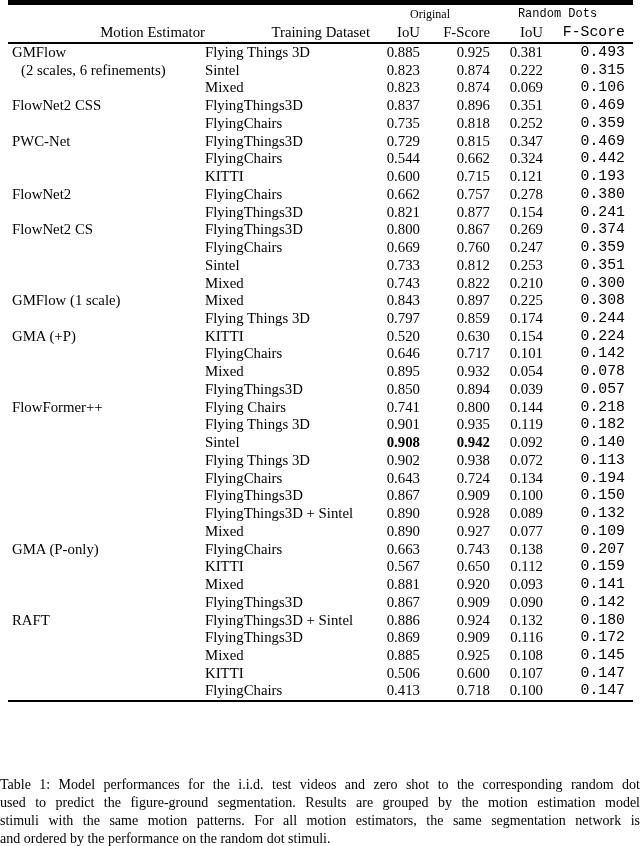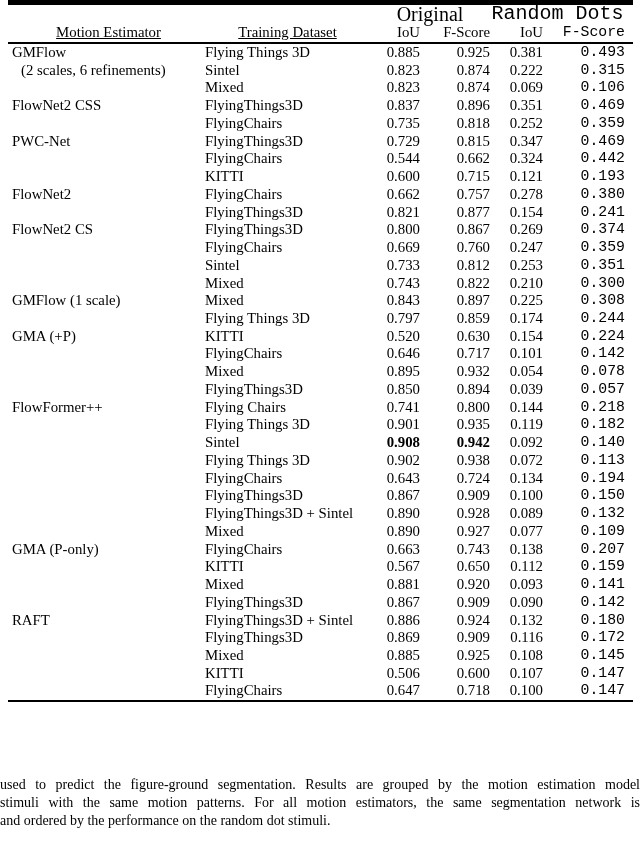--- a/index.html
+++ b/index.html
@@ -17,23 +17,23 @@
     position: absolute; left: 8px; top: 0; width: 625px; height: 4.5px;
     background: #000000;
   }
 
   table.results {
     position: absolute; left: 8px; top: 5px; width: 625px;
     border-collapse: collapse; table-layout: fixed;
     font-size: 14.8px; color: #000;
   }
   table.results th { font-weight: normal; }
-  .group-row th { height: 18px; line-height: 18px; text-align: center; font-size: 20px; }
+  .group-row th { height: 18px; line-height: 18px; text-align: center; font-size: 12px; }
   .col-row th { height: 19px; line-height: 19px; border-bottom: 2.5px solid #000; font-size: 14.8px; }
-  th.left { text-align: center; text-decoration: underline; }
+  th.left { text-align: right; }
   th.num, td.num { text-align: right; }
   .c1 { width: 197px; }
   .c2 { width: 165px; }
   .c3 { width: 50px; }
   .c4 { width: 70px; }
   .c5 { width: 53px; }
   .c6 { width: 90px; }
   td.pad-l, th.pad-l { padding-left: 4px; }
   td.pad-r, th.pad-r { padding-right: 8px; font-family: Liberation Mono, monospace; }
   tbody td { height: 17.74px; line-height: 17.74px; white-space: nowrap; overflow: hidden; }
@@ -364,27 +364,28 @@
           <td class="pad-l"></td>
           <td>KITTI</td>
           <td class="num">0.506</td>
           <td class="num">0.600</td>
           <td class="num">0.107</td>
           <td class="num pad-r">0.147</td>
         </tr>
         <tr>
           <td class="pad-l"></td>
           <td>FlyingChairs</td>
-          <td class="num">0.647</td>
+          <td class="num">0.413</td>
           <td class="num">0.718</td>
           <td class="num">0.100</td>
           <td class="num pad-r">0.147</td>
         </tr>
       </tbody>
   </table>
 
   <div class="caption">
+    <div class="jline">Table 1: Model performances for the i.i.d. test videos and zero shot to the corresponding random dot</div>
     <div class="jline">used to predict the figure-ground segmentation. Results are grouped by the motion estimation model</div>
     <div class="jline">stimuli with the same motion patterns. For all motion estimators, the same segmentation network is</div>
     <div class="lline">and ordered by the performance on the random dot stimuli.</div>
   </div>
 
 </div>
 
 </body></html>

